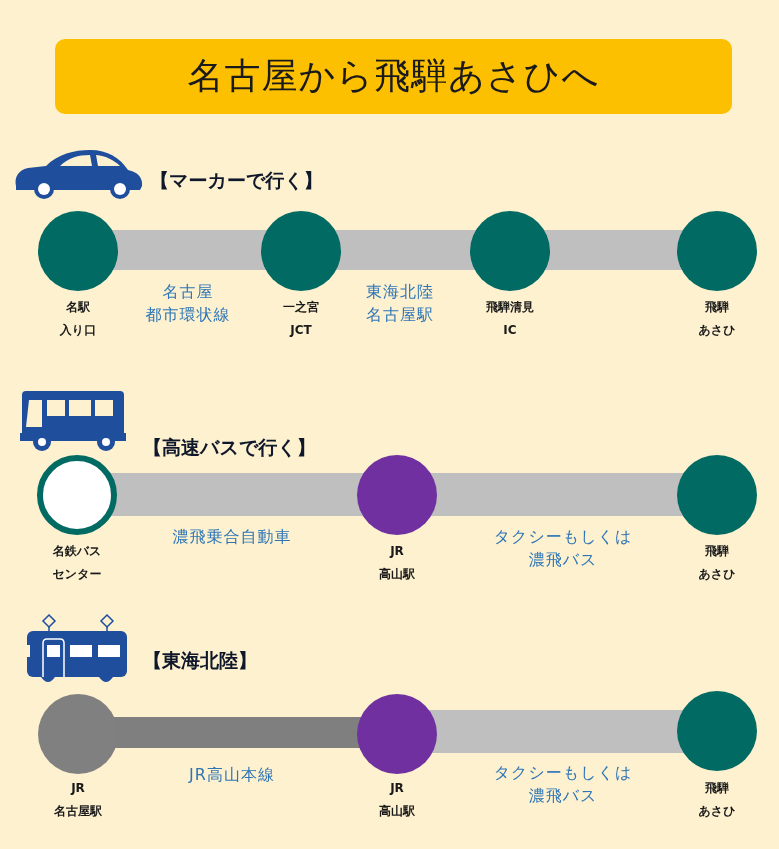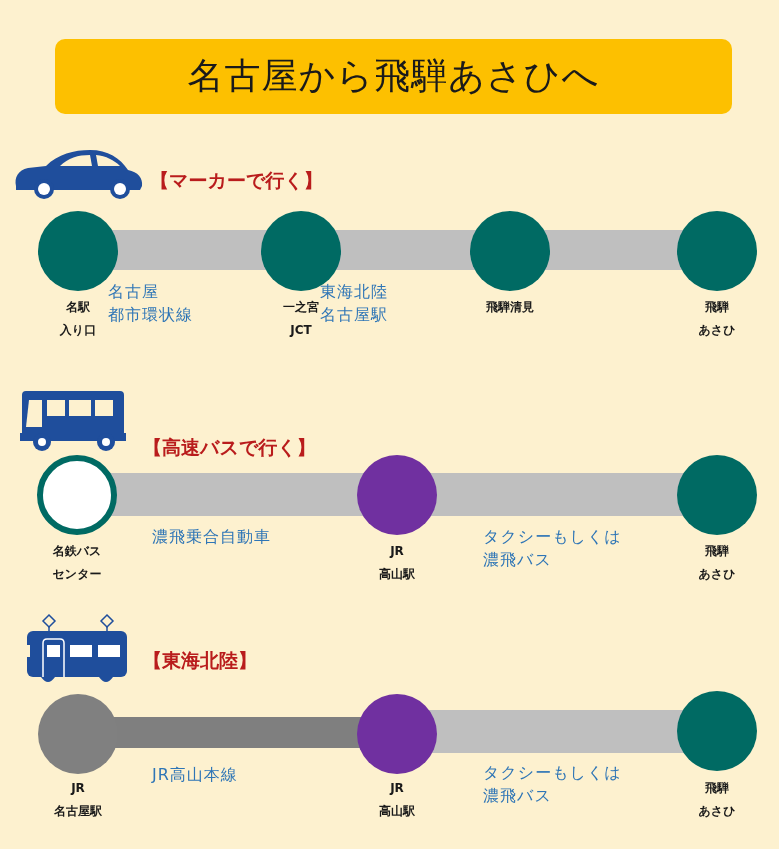--- a/index.html
+++ b/index.html
@@ -19,21 +19,21 @@
       display: flex; align-items: center; justify-content: center;
       font-size: 36px;
       color: #1a1a1a;
       letter-spacing: 1px;
     }
     .abs { position: absolute; }
     .route-label {
       position: absolute;
       font-size: 19px;
       font-weight: bold;
-      color: #b91c1c;
+      color: #0f172a;
       white-space: nowrap;
     }
     .bar {
       position: absolute;
       background: #bfbfbf;
     }
     .bar.dark { background: #7f7f7f; }
     .node {
       position: absolute;
       width: 80px; height: 80px;
@@ -49,21 +49,21 @@
       text-align: center;
       font-size: 12px;
       font-weight: bold;
       color: #1a1a1a;
       line-height: 23px;
     }
     .station span { display: block; }
     .segment {
       position: absolute;
       width: 160px;
-      text-align: left;
+      text-align: center;
       font-size: 16px;
       color: #2e75b6;
       line-height: 23px;
       letter-spacing: 1px;
     }
     .segment span { display: block; }
     .icon svg { display: block; }
   </style>
 </head>
 <body>
@@ -96,20 +96,21 @@
   <div class="station" style="left:18px; top:296px;">
     <span>名駅</span>
     <span>入り口</span>
   </div>
   <div class="station" style="left:241px; top:296px;">
     <span>一之宮</span>
     <span>JCT</span>
   </div>
   <div class="station" style="left:450px; top:296px;">
     <span>飛騨清見</span>
+    <span>IC</span>
   </div>
   <div class="station" style="left:657px; top:296px;">
     <span>飛騨</span>
     <span>あさひ</span>
   </div>
 
   <div class="segment" style="left:108px; top:280px;">
     <span>名古屋</span>
     <span>都市環状線</span>
   </div>

